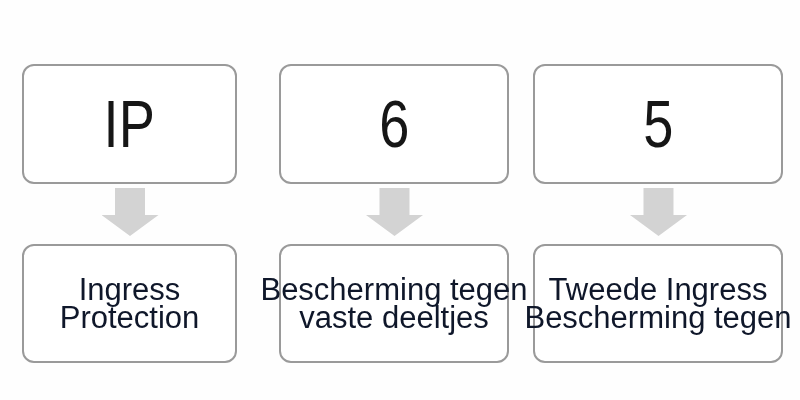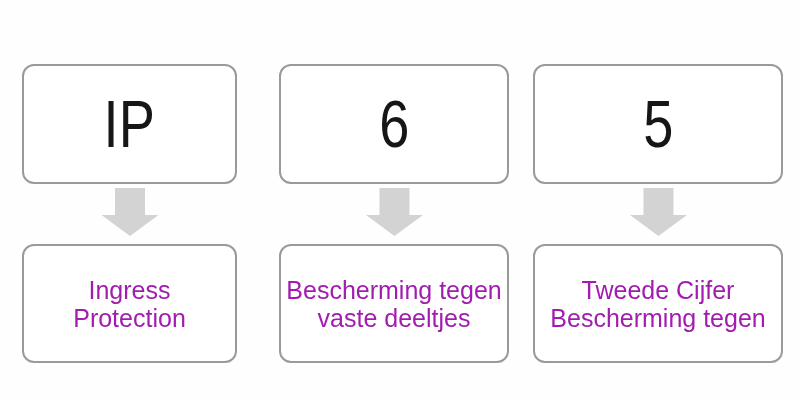--- a/index.html
+++ b/index.html
@@ -58,23 +58,23 @@
     position: absolute;
     top: 124px;
     left: 50%;
     width: 57px;
     height: 48px;
     margin-left: -28px;
     background: var(--arrow-fill, #d3d3d3);
     clip-path: polygon(23.7% 0, 76.3% 0, 76.3% 56%, 100% 56%, 50% 100%, 0 56%, 23.7% 56%);
   }
   .desc {
-    font-size: 25px;
+    font-size: 31px;
     line-height: 28px;
-    color: #a21caf;
+    color: #0f172a;
     padding: 0 4px;
   }
   .desc .line {
     display: block;
     white-space: nowrap;
   }
   
   .col-1 { left: 22px;  width: 215px; }
   .col-2 { left: 279px; width: 230px; }
   .col-3 { left: 533px; width: 250px; }
@@ -110,19 +110,19 @@
     </div>
   </div>
 
   <div class="column col-3">
     <div class="box code-box">
       <span class="code">5</span>
     </div>
     <div class="arrow"></div>
     <div class="box desc-box">
       <div class="desc">
-        <span class="line">Tweede Cijfer</span>
+        <span class="line">Tweede Ingress</span>
         <span class="line">Bescherming tegen</span>
       </div>
     </div>
   </div>
 
 </div>
 
 </body></html>

